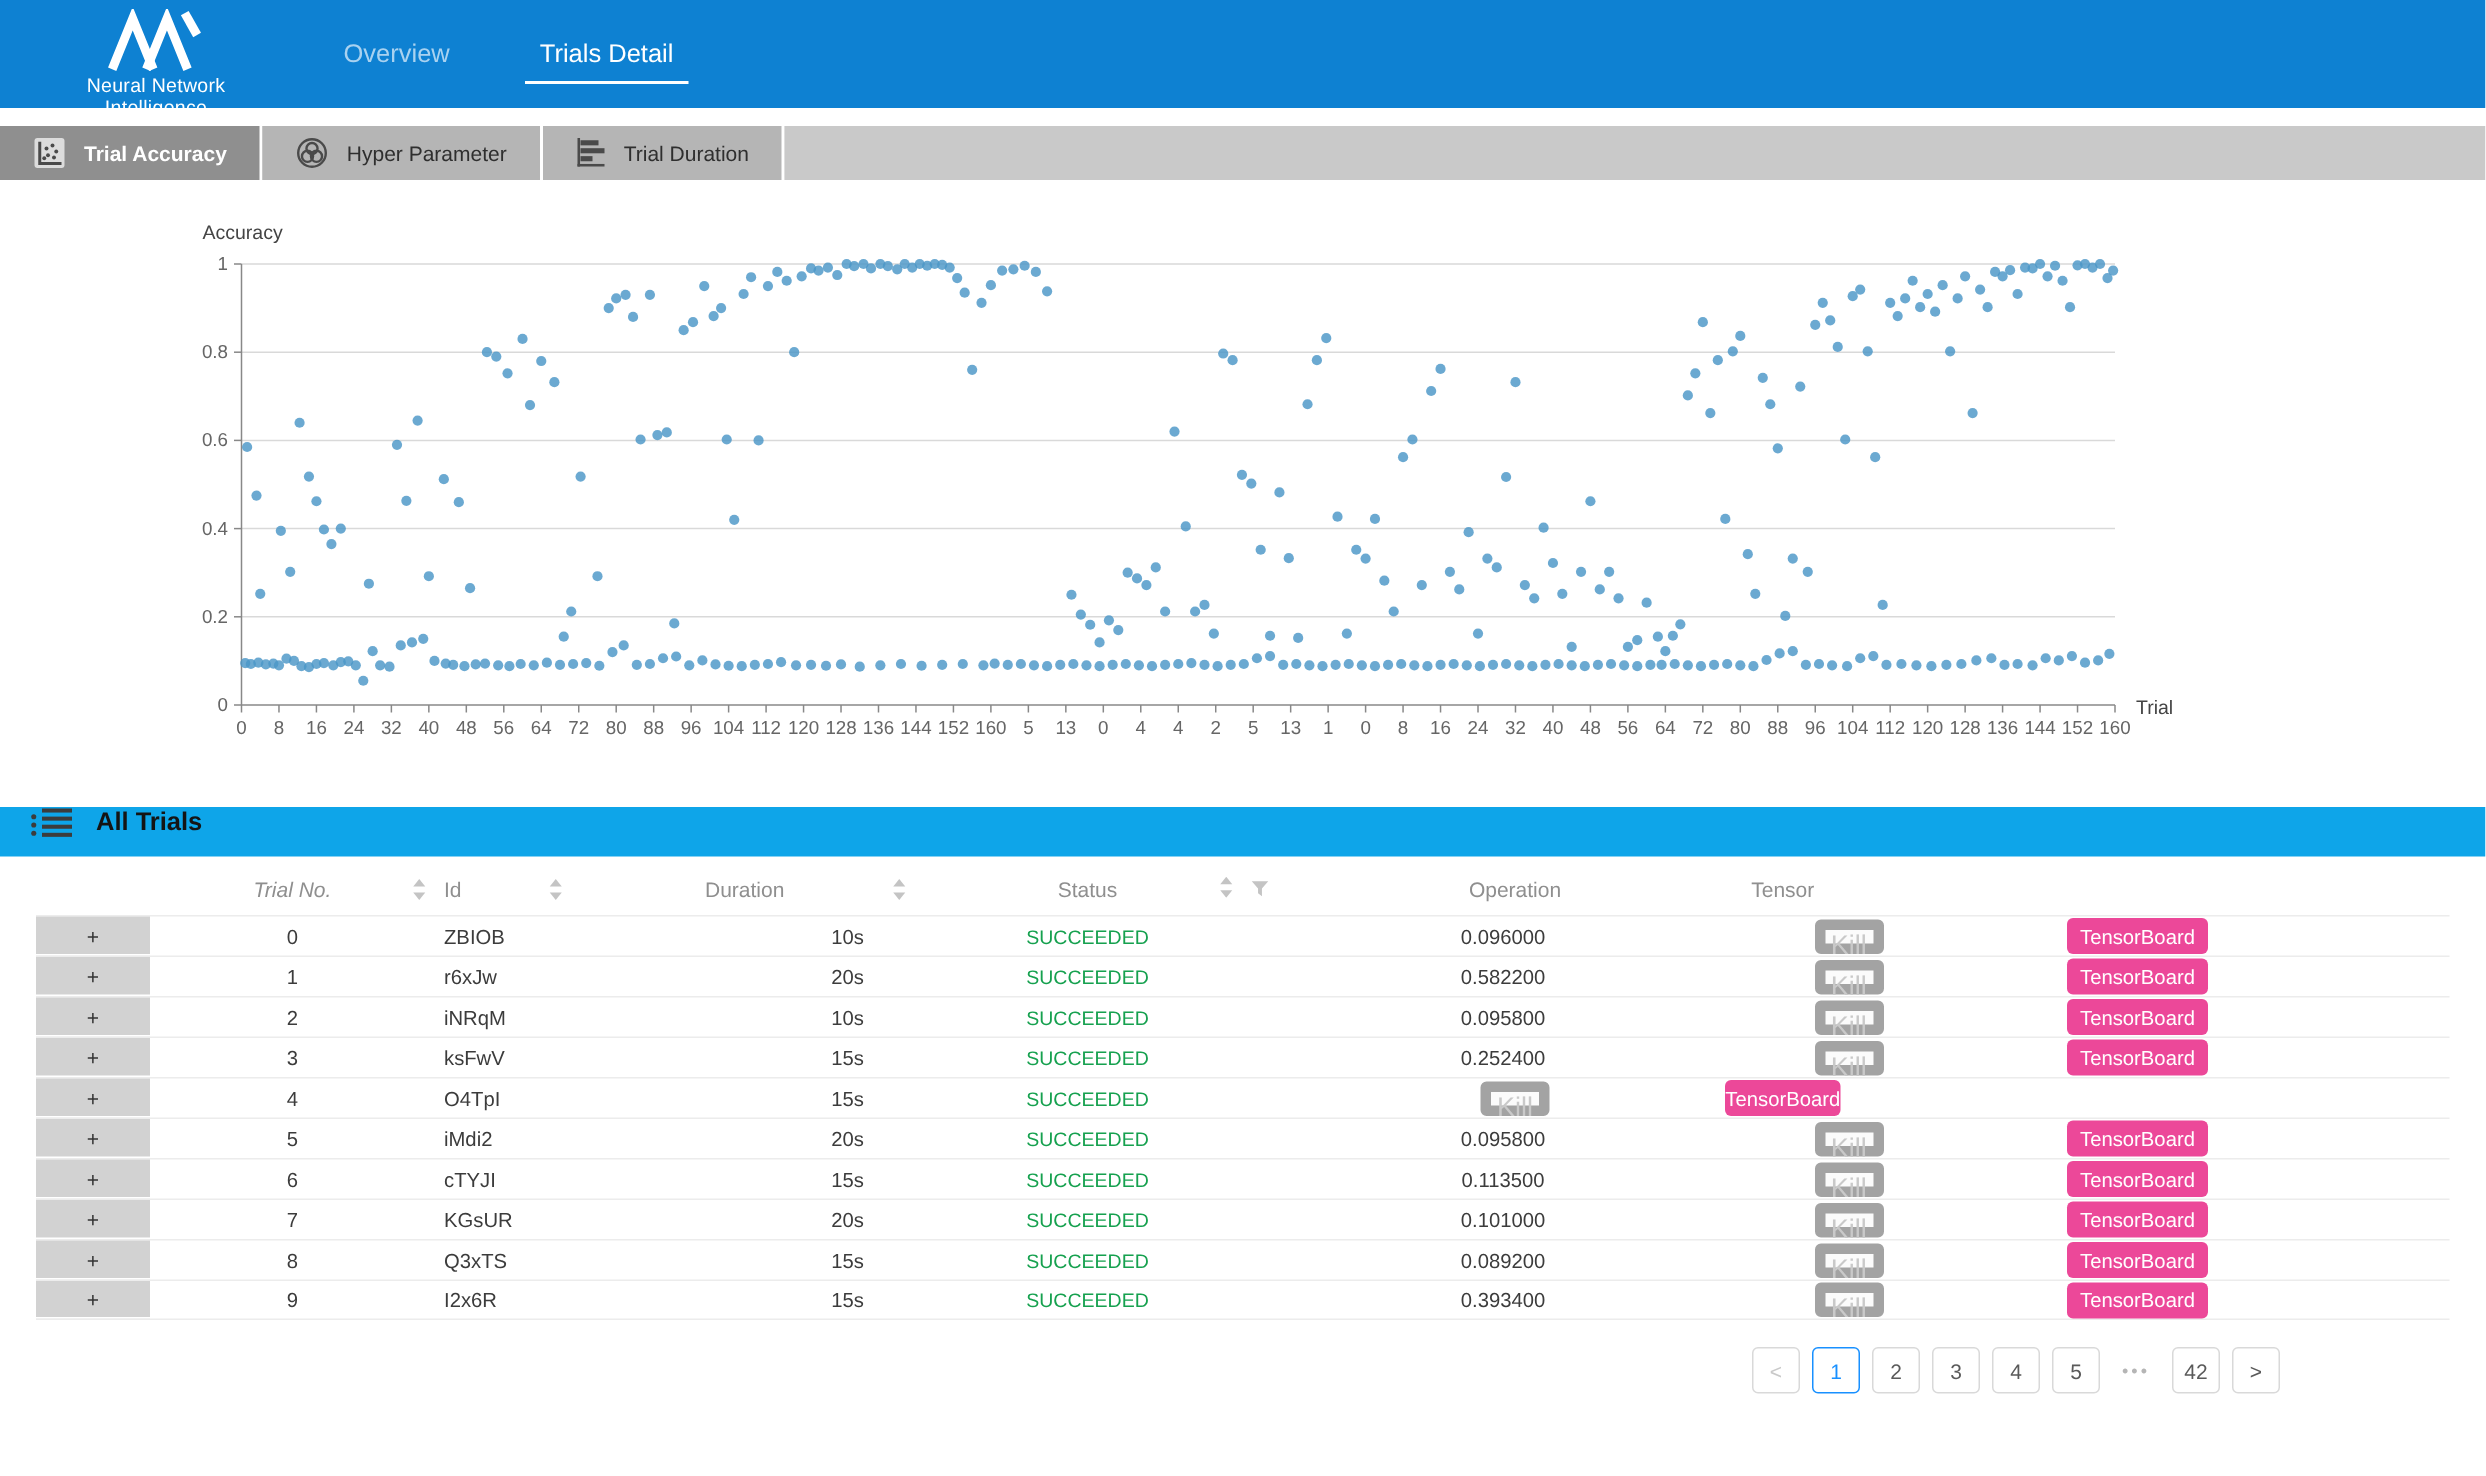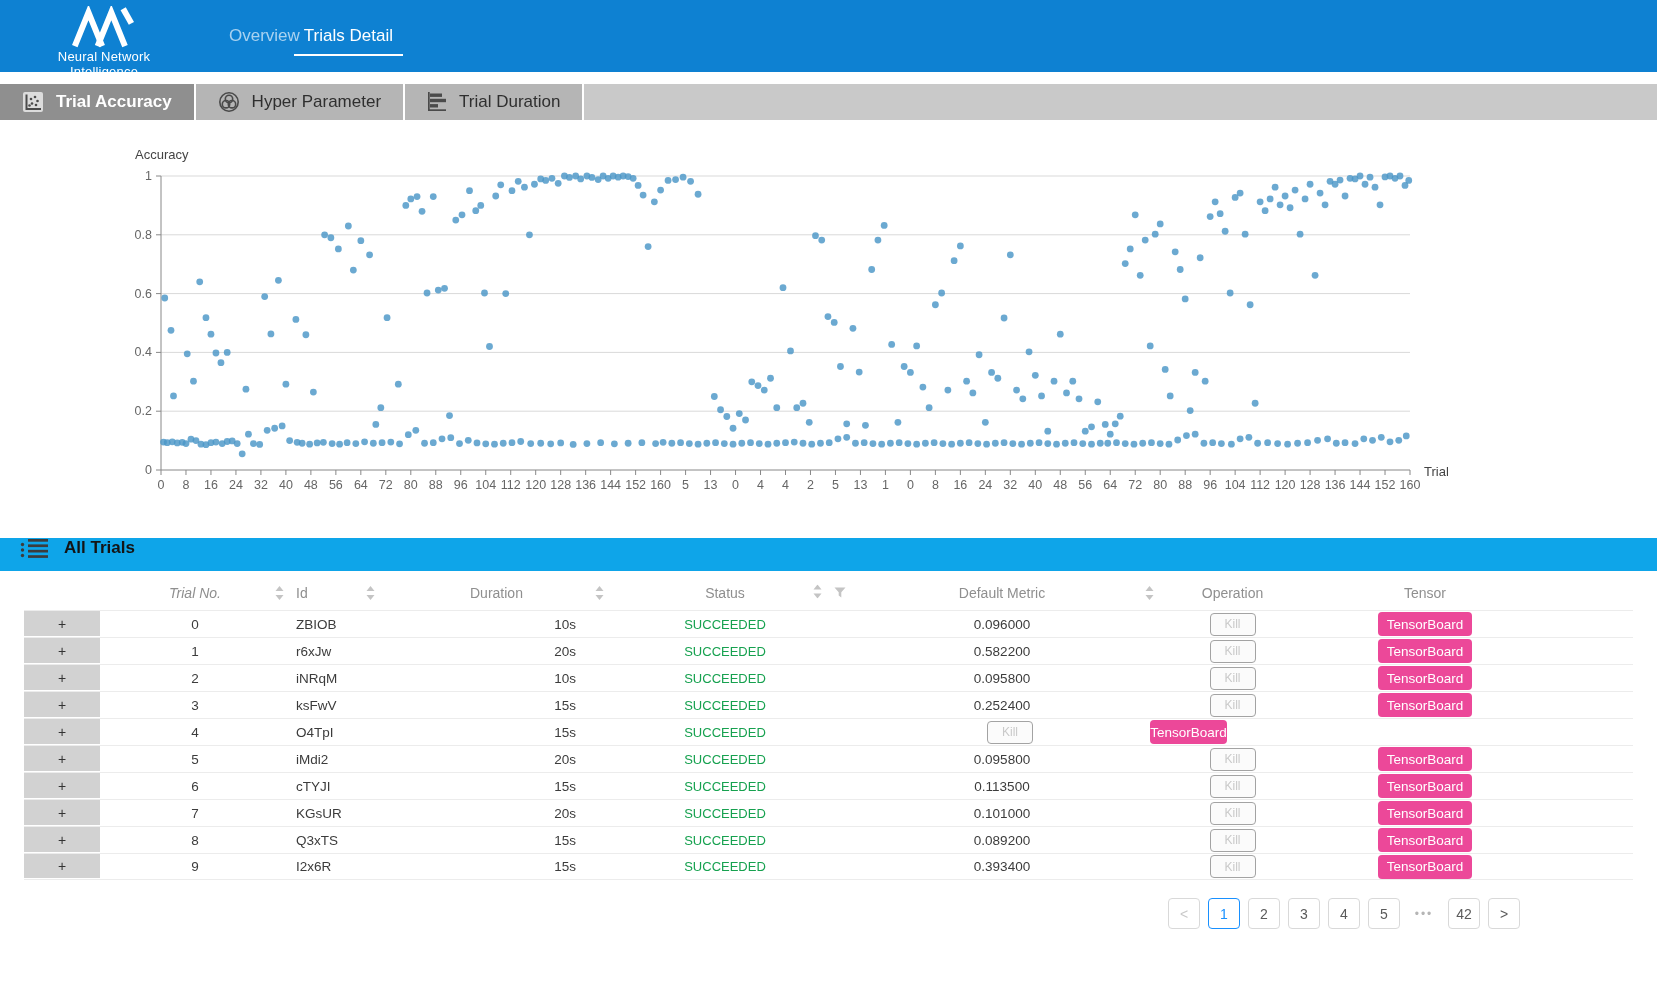--- a/index.html
+++ b/index.html
@@ -4,29 +4,29 @@
 <style>
   * { box-sizing: border-box; margin: 0; padding: 0; }
   html, body { width: 1657px; height: 984px; overflow: hidden; background: #fff;
     font-family: "Liberation Sans", sans-serif; position: relative; }
 
   
   .top-header { position: absolute; left: 0; top: 0; width: 100%; height: 72px; background: #0e81d2; }
   .logo-block { position: absolute; left: 28px; top: 4px; width: 152px; text-align: center; }
   .logo-mark { display: block; margin: 2px auto 0; }
   .logo-text { color: #fff; font-size: 13px; font-weight: normal; letter-spacing: 0.2px; margin-top: 1px; }
-  .top-nav { position: absolute; left: 227px; top: 0; height: 72px; display: flex; align-items: center; }
+  .top-nav { position: absolute; left: 227px; top: 0; height: 72px; display: flex; align-items: center; gap: 56px; }
   .nav-item { font-size: 17px; color: #a9d2f0; position: relative; padding: 6px 2px; cursor: pointer; }
   .nav-item.active { color: #ffffff; }
   .nav-item.active::after { content: ""; position: absolute; left: -8px; right: -8px; bottom: -4px; height: 2px; background: #fff; }
 
   
   .toolbar { position: absolute; left: 0; top: 84px; width: 100%; height: 36px; background: #c9c9c9; display: flex; }
   .tool-tab { height: 36px; display: flex; align-items: center; gap: 12px; padding: 0 22px;
-    background: #b5b5b5; border-right: 2px solid #fff; font-size: 17px; color: #2f2f2f; cursor: pointer; }
+    background: #b5b5b5; border-right: 2px solid #fff; font-size: 14px; color: #2f2f2f; cursor: pointer; }
   .tool-tab.active { background: #8f8f8f; color: #fff; font-weight: bold; }
 
   
   .chart-wrap { position: absolute; left: 120px; top: 140px; width: 1340px; height: 372px; }
 
   
   .section-bar { position: absolute; left: 0; top: 538px; width: 100%; height: 33px; background: #0ea5e9;
     display: flex; align-items: flex-start; }
   .section-bar .list-icon { margin-left: 20px; }
   .section-title { margin-left: 16px; font-size: 17px; font-weight: bold; color: #141414; }
@@ -47,22 +47,22 @@
   .h-status .hicons { position: absolute; right: 14px; top: 50%; transform: translateY(-50%); display: flex; gap: 12px; align-items: center; }
   .trow { height: 27px; border-top: 1px solid #ececec; font-size: 13.5px; color: #3c3c3c; }
   .trow:last-child { border-bottom: 1px solid #ececec; }
   .cell { display: flex; align-items: center; justify-content: center; height: 100%; }
   .cell.c-expand { background: #d2d2d2; border-bottom: 1px solid #fff; font-size: 14px; color: #333; cursor: pointer; }
   .cell.c-id { justify-content: flex-start; padding-left: 6px; }
   .cell.c-duration { justify-content: flex-end; padding-right: 34px; }
   .cell.c-status { padding-right: 20px; font-size: 13px; }
   .cell.c-metric { padding-right: 16px; }
   .cell.c-tensor { padding-right: 88px; }
-  .kill-btn { width: 46px; height: 23px; border: 1px solid #a3a3a3; border-radius: 4px; background: #fbfbfb;
-    color: #c9c9c9; font-size: 12px; font-family: inherit; cursor: not-allowed; }
+  .kill-btn { width: 46px; height: 23px; border: 7px solid #a3a3a3; border-radius: 4px; background: #fbfbfb;
+    color: #c9c9c9; font-size: 18px; font-family: inherit; cursor: not-allowed; }
   .tb-btn { width: 94px; height: 24px; background: #ec4899; color: #fff; border: none; border-radius: 4px;
     font-size: 13.5px; font-family: inherit; cursor: pointer; }
 
   
   .pagination { position: absolute; top: 898px; right: 137px; display: flex; gap: 8px; }
   .page-btn { min-width: 32px; height: 31px; padding: 0 6px; border: 1px solid #d9d9d9; border-radius: 4px;
     background: #fff; color: #5a5a5a; font-size: 14px; display: flex; align-items: center; justify-content: center; cursor: pointer; }
   .page-btn.active { border-color: #1890ff; color: #1890ff; }
   .page-btn.disabled { color: #c9c9c9; cursor: default; }
   .page-btn.ellipsis { border: none; color: #b5b5b5; letter-spacing: 2px; font-size: 12px; }
@@ -662,29 +662,20 @@
               <path d="M4.5 14 L0.5 9 H8.5 Z" fill="#c4c4c4"></path>
             </svg>
         </span>
         <span>
           <svg width="12" height="12" viewBox="0 0 12 12">
               <path d="M0.5 1 H11.5 L7.3 5.8 V11 L4.7 9 V5.8 Z" fill="#c4c4c4"></path>
             </svg>
         </span>
       </span>
     </div>
-    <div class="hcell h-metric">
-      <span>Default Metric</span>
-      <span class="sorter">
-        <svg width="9" height="14" viewBox="0 0 9 14">
-            <path d="M4.5 0 L8.5 5 H0.5 Z" fill="#c4c4c4"></path>
-            <path d="M4.5 14 L0.5 9 H8.5 Z" fill="#c4c4c4"></path>
-          </svg>
-      </span>
-    </div>
     <div class="hcell">
       <span>Operation</span>
     </div>
     <div class="hcell h-tensor">
       <span>Tensor</span>
     </div>
   </div>
   <div id="table-body">
       <div class="trow">
         <div class="cell c-expand">+</div>

